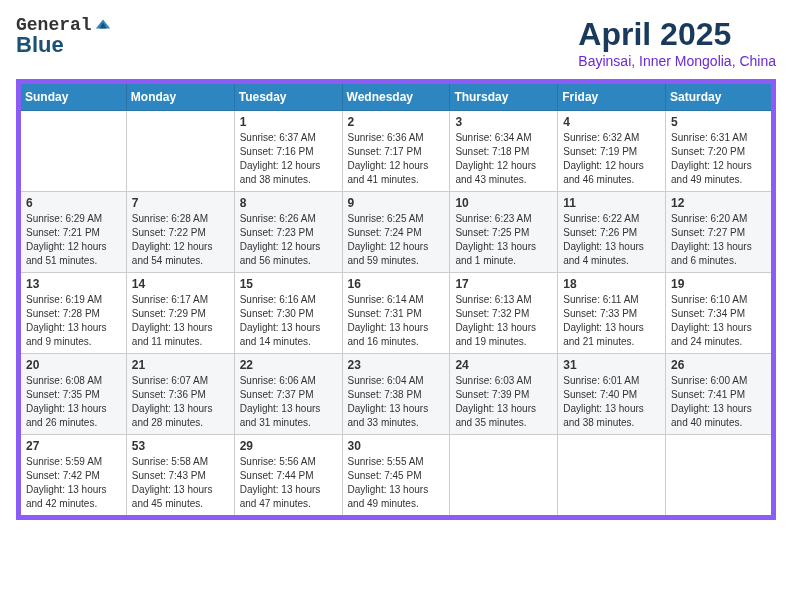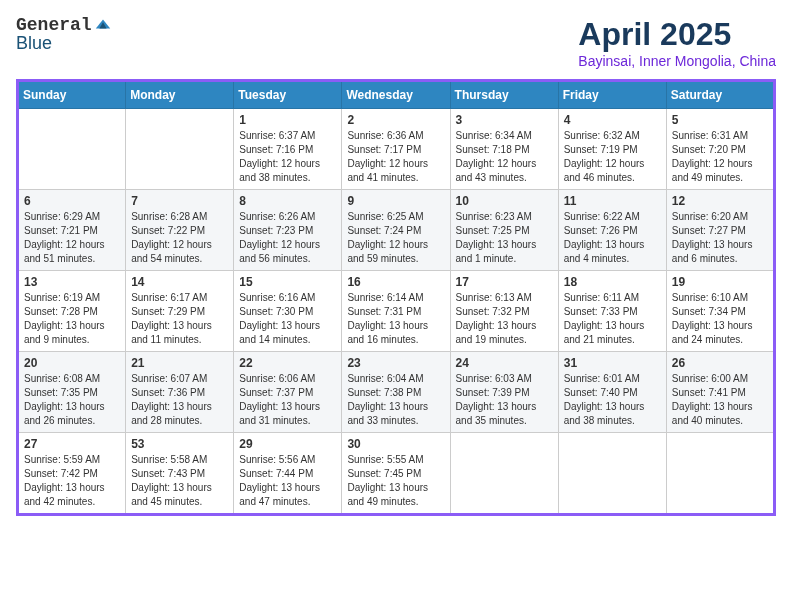--- a/index.html
+++ b/index.html
@@ -21,22 +21,22 @@
       align-items: center;
       gap: 2px;
     }
     .logo-text-general {
       font-size: 18px;
       font-weight: bold;
       color: #333;
       line-height: 1;
     }
     .logo-text-blue {
-      font-size: 18px;
-      font-weight: normal;
+      font-size: 22px;
+      font-weight: bold;
       color: #1a5276;
       line-height: 1;
     }
     .logo-icon {
       width: 18px;
       height: 18px;
       margin-left: 2px;
     }
     .title-area {
       text-align: left;
@@ -46,21 +46,21 @@
       font-weight: bold;
       color: #1a3a5c;
     }
     .location-title {
       font-size: 14px;
       color: #6d28d9;
     }
     .calendar-table {
       width: 100%;
       border-collapse: collapse;
-      border: 3px solid #8b5cf6;
+      border: 5px solid #8b5cf6;
     }
     .calendar-table th {
       background-color: #2e86c1;
       color: #fff;
       font-size: 12px;
       font-weight: bold;
       padding: 6px 4px;
       text-align: left;
       border: 1px solid #2874a6;
     }

